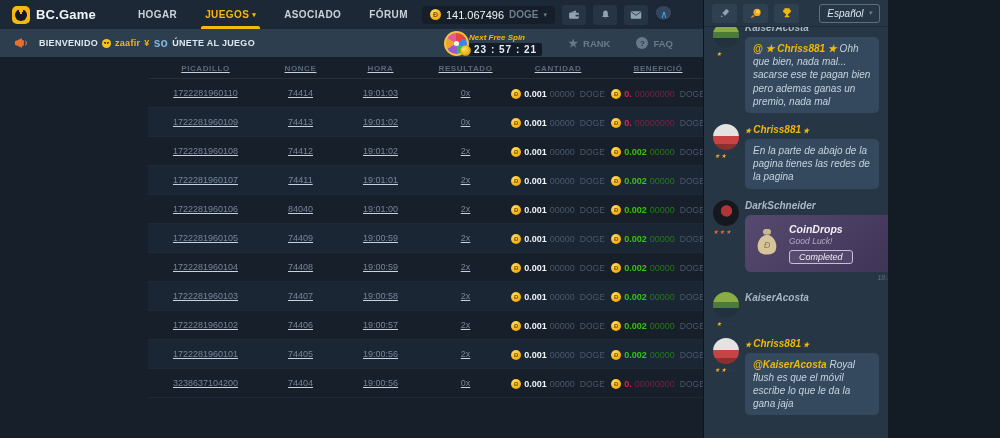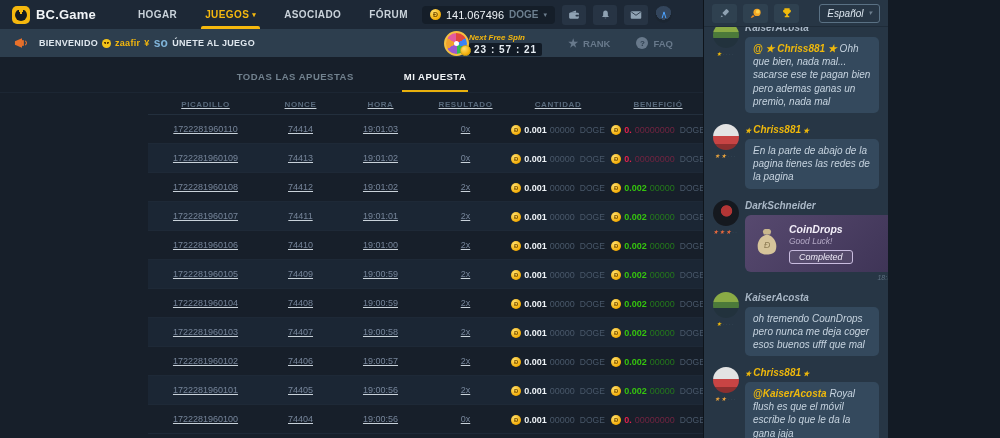--- a/index.html
+++ b/index.html
@@ -216,24 +216,20 @@
           <span class="star">★</span>
           <span>RANK</span>
         </div>
         <div class="pill-link">
           <span class="qmark">?</span>
           <span>FAQ</span>
         </div>
       </div>
     </div>
 
-    <div class="tabs">
-        <div class="tab">TODAS LAS APUESTAS</div>
-        <div class="tab active">MI APUESTA</div>
-      </div>
 
     <div class="btable">
       <div class="thead">
           <div class="th c0">PICADILLO</div>
           <div class="th c1">NONCE</div>
           <div class="th c2">HORA</div>
           <div class="th c3">RESULTADO</div>
           <div class="th c4">CANTIDAD</div>
           <div class="th c5">BENEFICIÓ</div>
         </div>
@@ -305,21 +301,21 @@
               </span></div>
             <div class="td c5"><span class="money">
                 <span class="coin">Ð</span>
                 <span class="m-main win">0.002</span>
                 <span class="m-rest win">00000</span>
                 <span class="m-unit">DOGE</span>
               </span></div>
           </div>
           <div class="trow">
             <div class="td c0">1722281960106</div>
-            <div class="td c1">74410</div>
+            <div class="td c1">84040</div>
             <div class="td c2">19:01:00</div>
             <div class="td c3">2x</div>
             <div class="td c4"><span class="money">
                 <span class="coin">Ð</span>
                 <span class="m-main white">0.001</span>
                 <span class="m-rest ">00000</span>
                 <span class="m-unit">DOGE</span>
               </span></div>
             <div class="td c5"><span class="money">
                 <span class="coin">Ð</span>
@@ -412,21 +408,21 @@
                 <span class="m-unit">DOGE</span>
               </span></div>
             <div class="td c5"><span class="money">
                 <span class="coin">Ð</span>
                 <span class="m-main win">0.002</span>
                 <span class="m-rest win">00000</span>
                 <span class="m-unit">DOGE</span>
               </span></div>
           </div>
           <div class="trow">
-            <div class="td c0">1722281960100</div>
+            <div class="td c0">3238637104200</div>
             <div class="td c1">74404</div>
             <div class="td c2">19:00:56</div>
             <div class="td c3">0x</div>
             <div class="td c4"><span class="money">
                 <span class="coin">Ð</span>
                 <span class="m-main white">0.001</span>
                 <span class="m-rest ">00000</span>
                 <span class="m-unit">DOGE</span>
               </span></div>
             <div class="td c5"><span class="money">
@@ -513,23 +509,20 @@
             <div class="card-ts">18:58</div>
           </div>
         </div>
         <div class="cmsg">
           <div class="cmsg-left">
             <div class="cavatar av-kaiser"></div>
             <div class="stars"><span style="color: rgb(240, 185, 11);">★</span><span class="dot">·</span><span class="dot">·</span><span class="dot">·</span><span class="dot">·</span></div>
           </div>
           <div class="cmsg-right">
             <div class="cname"><span>KaiserAcosta</span></div>
-            <div class="brow">
-              <div class="bubble"><span>oh tremendo CounDrops pero nunca me deja coger esos buenos ufff que mal</span></div>
-            </div>
           </div>
         </div>
         <div class="cmsg">
           <div class="cmsg-left">
             <div class="cavatar av-chriss"></div>
             <div class="stars"><span style="color: rgb(232, 163, 61);">★</span><span style="color: rgb(232, 163, 61);">★</span><span class="dot">·</span><span class="dot">·</span><span class="dot">·</span></div>
           </div>
           <div class="cmsg-right">
             <div class="cname gold"><span class="deco">★ </span><span>Chriss881</span><span class="deco"> ★</span></div>
             <div class="brow">

